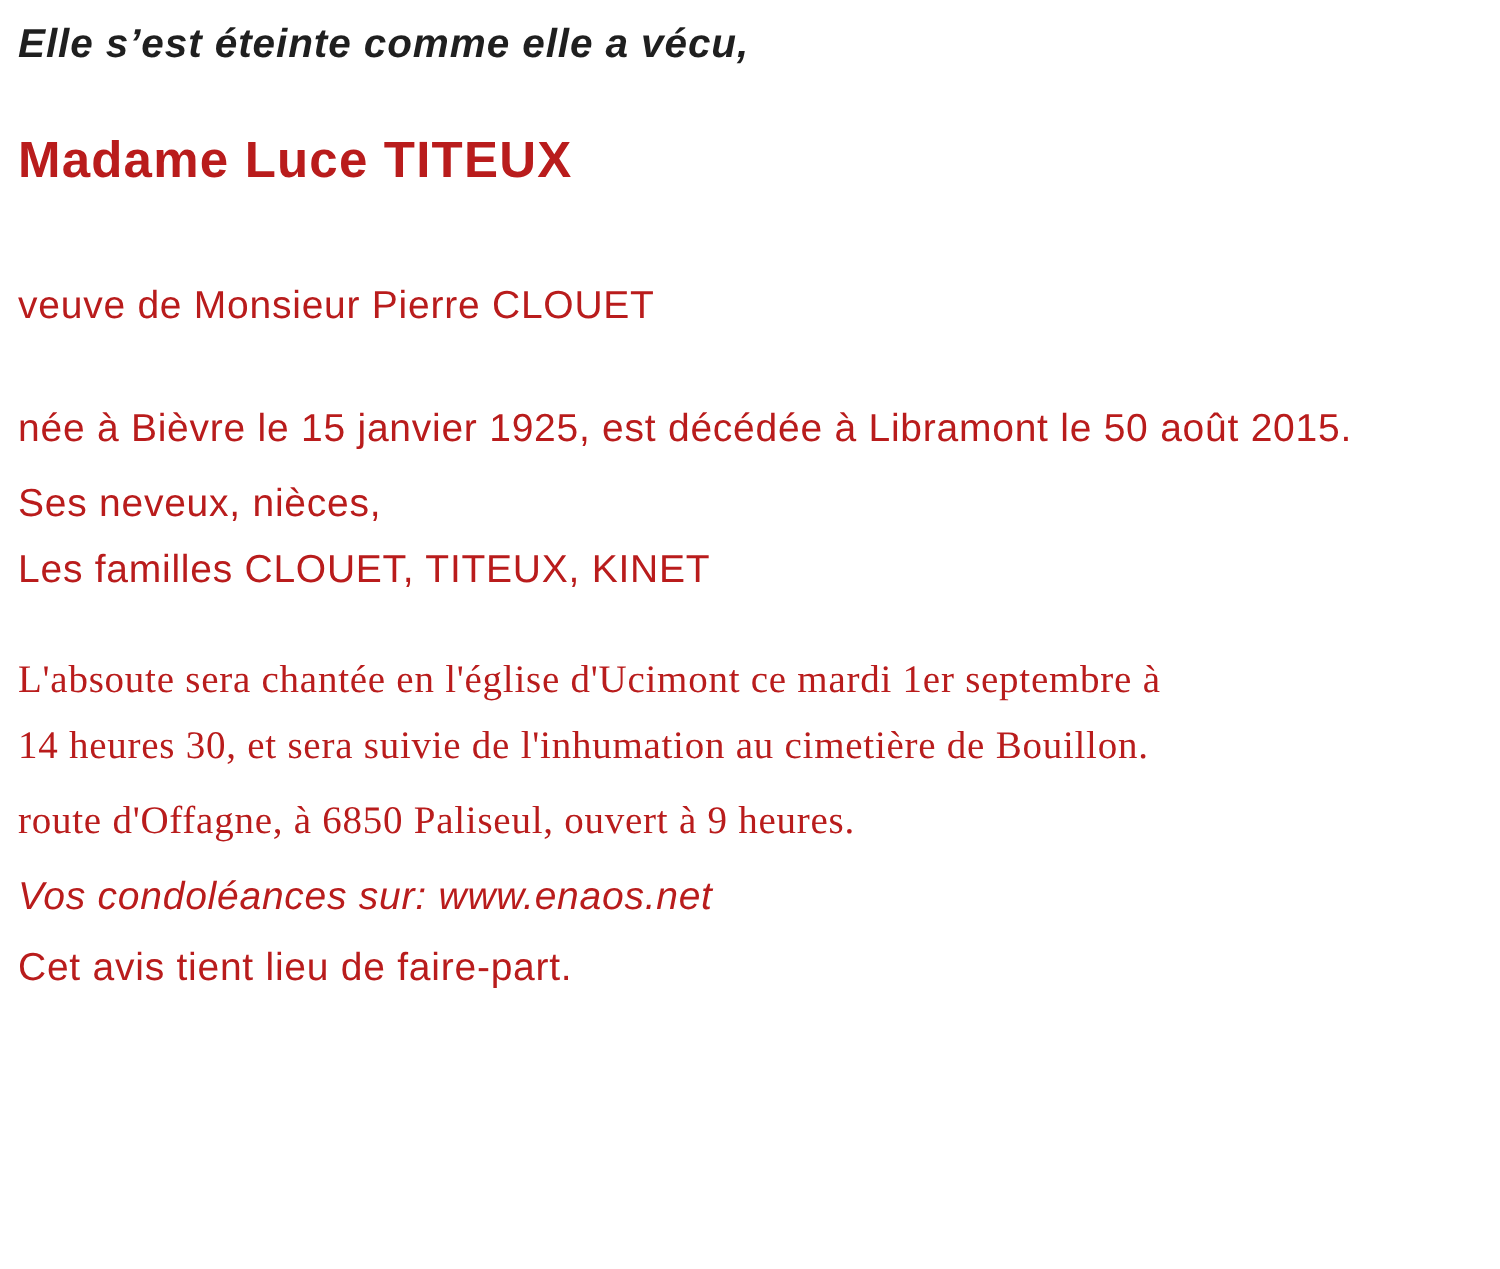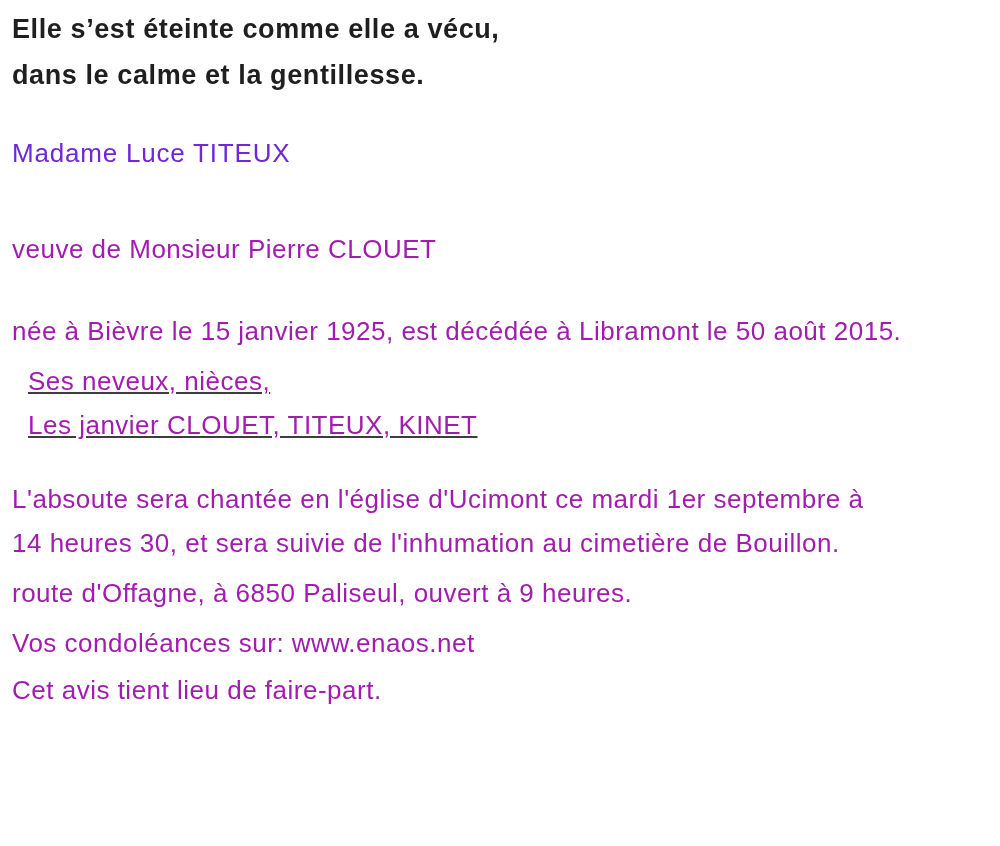--- a/index.html
+++ b/index.html
@@ -17,66 +17,66 @@
     overflow: hidden;
   }
   
   .epitaph-line {
     margin: 0;
     font-size: 27px;
     font-weight: 700;
     line-height: 46px;
     color: #1f1f1f;
     letter-spacing: 0.6px;
+    font-style: italic;
   }
   
   h1.deceased {
     margin: 32px 0 0 0;
-    font-size: 26px;
-    font-weight: 400;
+    font-size: 34px;
+    font-weight: 700;
     line-height: 47px;
-    color: #6d28d9;
+    color: #b91c1c;
     letter-spacing: 0.8px;
   }
   
   .b {
     margin: 0 0 6px 0;
     font-size: 26px;
     font-weight: 400;
     line-height: 44px;
     letter-spacing: 0.5px;
-    color: #a21caf;
+    color: #b91c1c;
   }
   .b.tight { margin-bottom: 0; }
   .relation { margin-top: 50px; margin-bottom: 38px; }
-  .family-block { margin: 0 0 30px 16px; text-decoration: underline; }
-  .para-block { margin: 0 0 6px 0; }
-  .condolences { margin-bottom: 3px; }
+  .family-block { margin: 0 0 30px 0; }
+  .para-block { margin: 0 0 6px 0; font-family: Liberation Serif, serif; }
+  .condolences { margin-bottom: 3px; font-style: italic; }
   .closing { margin-bottom: 0; }
 </style>
 </head>
 <body>
 
 <main>
 
   <header>
     <p class="epitaph-line">Elle s’est éteinte comme elle a vécu,</p>
-    <p class="epitaph-line">dans le calme et la gentillesse.</p>
   </header>
 
   <h1 class="deceased">Madame Luce TITEUX</h1>
 
   <p class="b relation">veuve de Monsieur Pierre CLOUET</p>
 
   <p class="b">née à Bièvre le 15 janvier 1925, est décédée à Libramont le 50 août 2015.</p>
 
 
   <div class="family-block">
     <p class="b tight">Ses neveux, nièces,</p>
-    <p class="b tight">Les janvier CLOUET, TITEUX, KINET</p>
+    <p class="b tight">Les familles CLOUET, TITEUX, KINET</p>
   </div>
 
   <div class="para-block">
     <p class="b tight">L'absoute sera chantée en l'église d'Ucimont ce mardi 1er septembre à</p>
     <p class="b tight">14 heures 30, et sera suivie de l'inhumation au cimetière de Bouillon.</p>
   </div>
 
   <div class="para-block">
     <p class="b tight">route d'Offagne, à 6850 Paliseul, ouvert à 9 heures.</p>
   </div>

